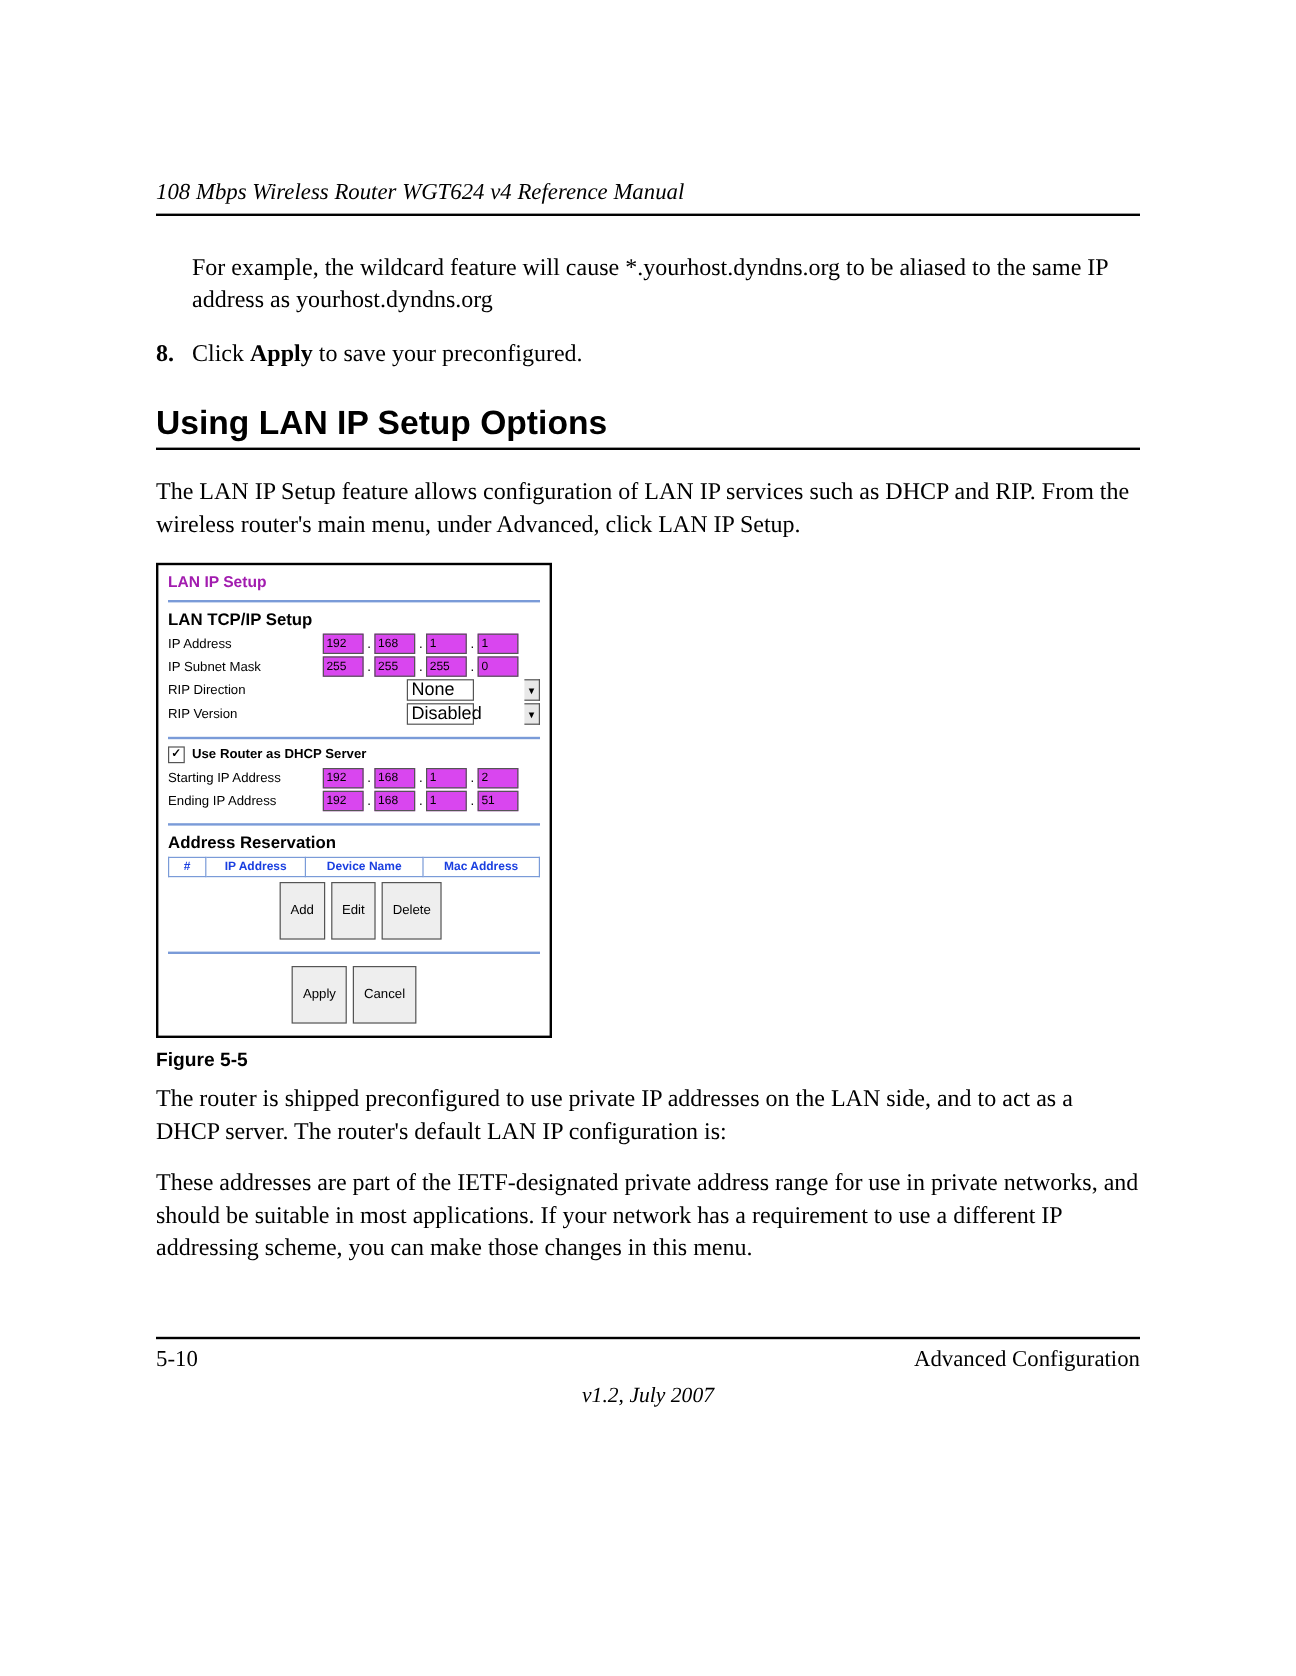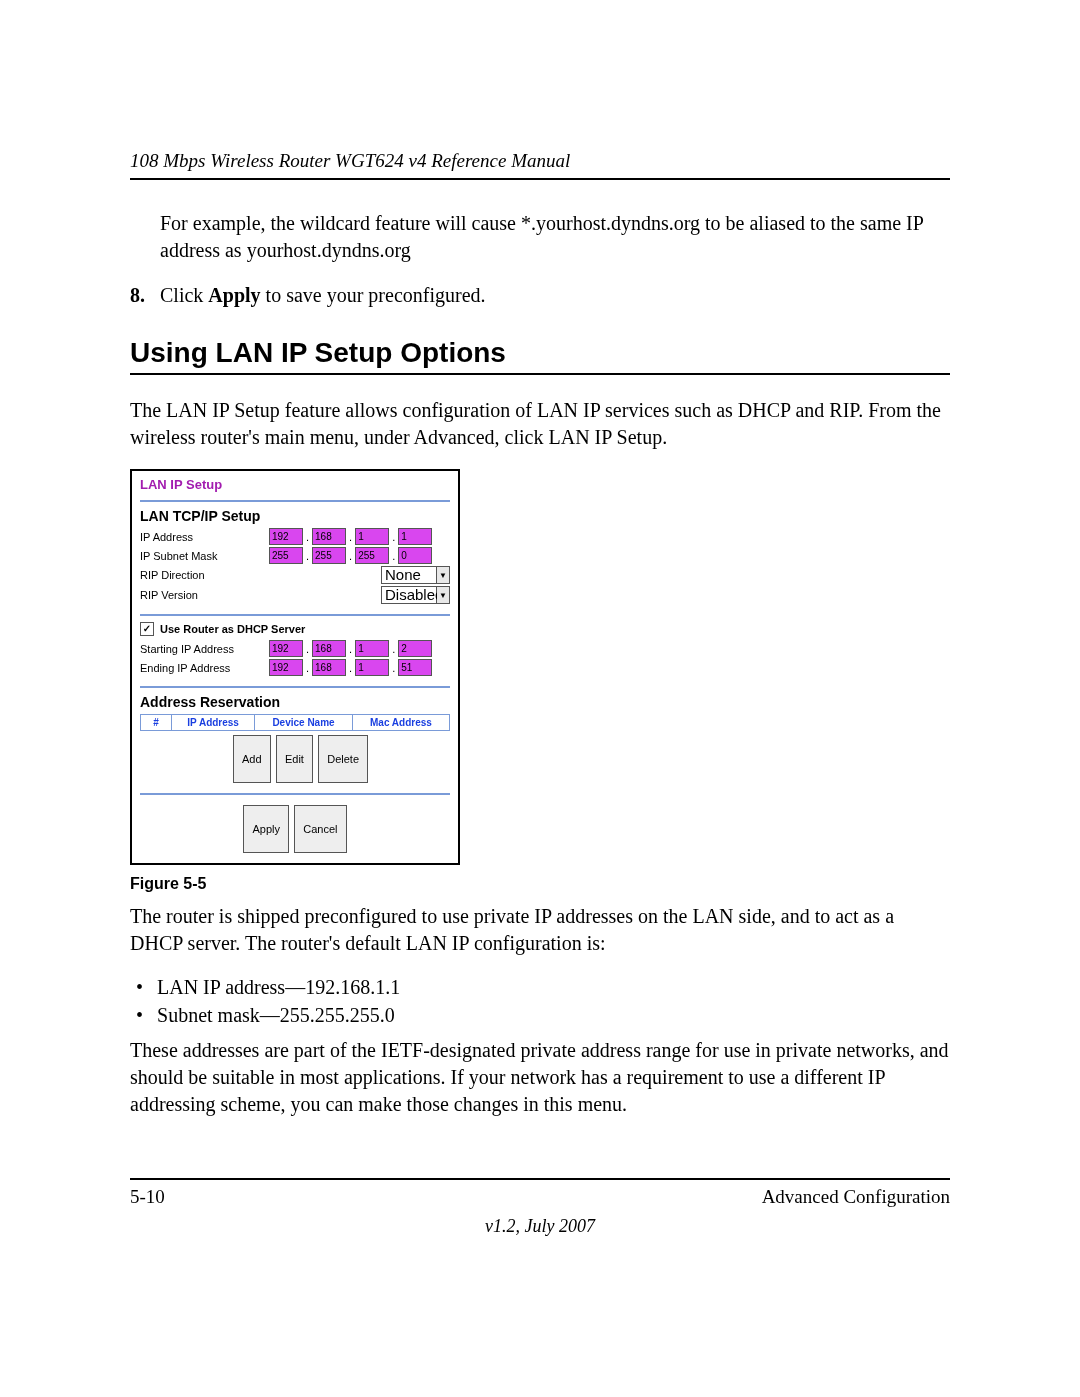--- a/index.html
+++ b/index.html
@@ -93,20 +93,21 @@
   }
   .dot {
     padding: 0 2px 0 2px;
     font-size: 11px;
   }
   .sel-row {
     display: flex;
     align-items: center;
     margin: 2px 0;
     font-size: 11px;
+    gap: 42px;
   }
   .sel-label { flex: 1; }
   .sel-box {
     border: 1px solid #555;
     height: 16px;
     line-height: 16px;
     font-size: 15px;
     padding: 0 3px;
     display: flex;
     align-items: center;
@@ -317,24 +318,20 @@
     <div class="btn-row-center">
       <span class="btn">Apply</span>
       <span class="btn">Cancel</span>
     </div>
   </div>
 
   <div class="fig-caption">Figure 5-5</div>
 
   <p class="body-para" style="margin-top:10px; margin-bottom:16px">The router is shipped preconfigured to use private IP addresses on the LAN side, and to act as a DHCP server. The router's default LAN IP configuration is:</p>
 
-  <ul class="bullets">
-    <li>LAN IP address—192.168.1.1</li>
-    <li>Subnet mask—255.255.255.0</li>
-  </ul>
 
   <p class="body-para" style="margin-top:6px">These addresses are part of the IETF-designated private address range for use in private networks, and should be suitable in most applications. If your network has a requirement to use a different IP addressing scheme, you can make those changes in this menu.</p>
 
   <div class="footer-line">
     <span>5-10</span>
     <span>Advanced Configuration</span>
   </div>
   <div class="footer-version">v1.2, July 2007</div>
 
 </div>

